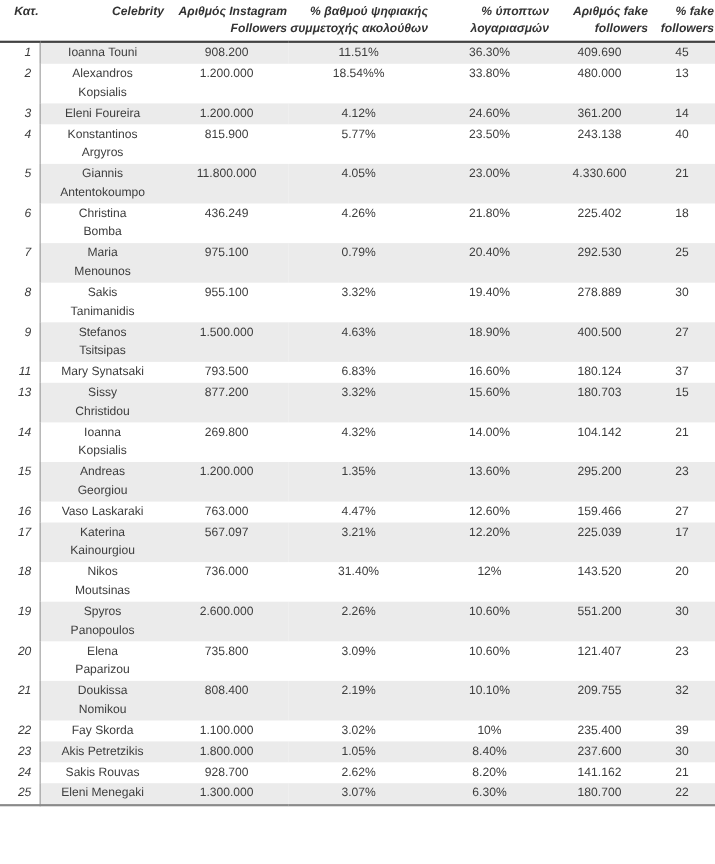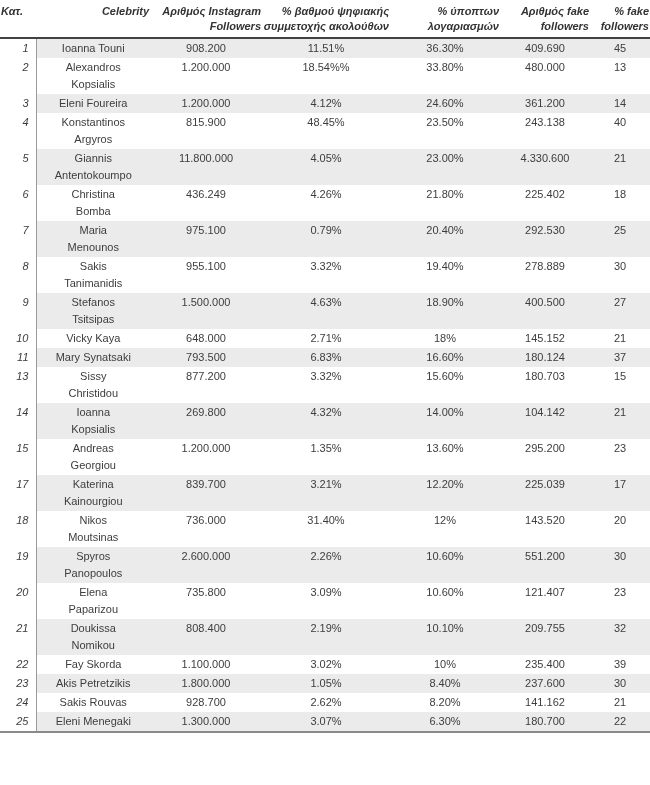--- a/index.html
+++ b/index.html
@@ -40,21 +40,21 @@
     font-weight: bold;
     font-style: italic;
     color: var(--header-text);
     text-align: right;
     vertical-align: top;
     line-height: 15px;
     padding: 4px 1px 3px 1px;
     border-bottom: 2px solid var(--header-rule);
     white-space: pre-line;
   }
-  thead th.col-rank { text-align: left; }
+  thead th.col-rank { text-align: right; }
 
   tbody td {
     font-size: 11px;
     line-height: 17px;
     text-align: center;
     vertical-align: top;
     padding: 1px 2px;
     white-space: pre-line;
     color: var(--text);
   }
@@ -125,21 +125,21 @@
         <td class="col-engagement">4.12%</td>
         <td class="col-suspicious">24.60%</td>
         <td class="col-fake">361.200</td>
         <td class="col-fake_pct">14</td>
       </tr>
       <tr>
         <td class="col-rank">4</td>
         <td class="col-celebrity">Konstantinos
 Argyros</td>
         <td class="col-followers">815.900</td>
-        <td class="col-engagement">48.45%</td>
+        <td class="col-engagement">5.77%</td>
         <td class="col-suspicious">23.50%</td>
         <td class="col-fake">243.138</td>
         <td class="col-fake_pct">40</td>
       </tr>
       <tr>
         <td class="col-rank">5</td>
         <td class="col-celebrity">Giannis
 Antentokoumpo</td>
         <td class="col-followers">11.800.000</td>
         <td class="col-engagement">4.05%</td>
@@ -181,29 +181,20 @@
         <td class="col-rank">9</td>
         <td class="col-celebrity">Stefanos
 Tsitsipas</td>
         <td class="col-followers">1.500.000</td>
         <td class="col-engagement">4.63%</td>
         <td class="col-suspicious">18.90%</td>
         <td class="col-fake">400.500</td>
         <td class="col-fake_pct">27</td>
       </tr>
       <tr>
-        <td class="col-rank">10</td>
-        <td class="col-celebrity">Vicky Kaya</td>
-        <td class="col-followers">648.000</td>
-        <td class="col-engagement">2.71%</td>
-        <td class="col-suspicious">18%</td>
-        <td class="col-fake">145.152</td>
-        <td class="col-fake_pct">21</td>
-      </tr>
-      <tr>
         <td class="col-rank">11</td>
         <td class="col-celebrity">Mary Synatsaki</td>
         <td class="col-followers">793.500</td>
         <td class="col-engagement">6.83%</td>
         <td class="col-suspicious">16.60%</td>
         <td class="col-fake">180.124</td>
         <td class="col-fake_pct">37</td>
       </tr>
       <tr>
         <td class="col-rank">13</td>
@@ -229,24 +220,33 @@
         <td class="col-rank">15</td>
         <td class="col-celebrity">Andreas
 Georgiou</td>
         <td class="col-followers">1.200.000</td>
         <td class="col-engagement">1.35%</td>
         <td class="col-suspicious">13.60%</td>
         <td class="col-fake">295.200</td>
         <td class="col-fake_pct">23</td>
       </tr>
       <tr>
+        <td class="col-rank">16</td>
+        <td class="col-celebrity">Vaso Laskaraki</td>
+        <td class="col-followers">763.000</td>
+        <td class="col-engagement">4.47%</td>
+        <td class="col-suspicious">12.60%</td>
+        <td class="col-fake">159.466</td>
+        <td class="col-fake_pct">27</td>
+      </tr>
+      <tr>
         <td class="col-rank">17</td>
         <td class="col-celebrity">Katerina
 Kainourgiou</td>
-        <td class="col-followers">839.700</td>
+        <td class="col-followers">567.097</td>
         <td class="col-engagement">3.21%</td>
         <td class="col-suspicious">12.20%</td>
         <td class="col-fake">225.039</td>
         <td class="col-fake_pct">17</td>
       </tr>
       <tr>
         <td class="col-rank">18</td>
         <td class="col-celebrity">Nikos
 Moutsinas</td>
         <td class="col-followers">736.000</td>

